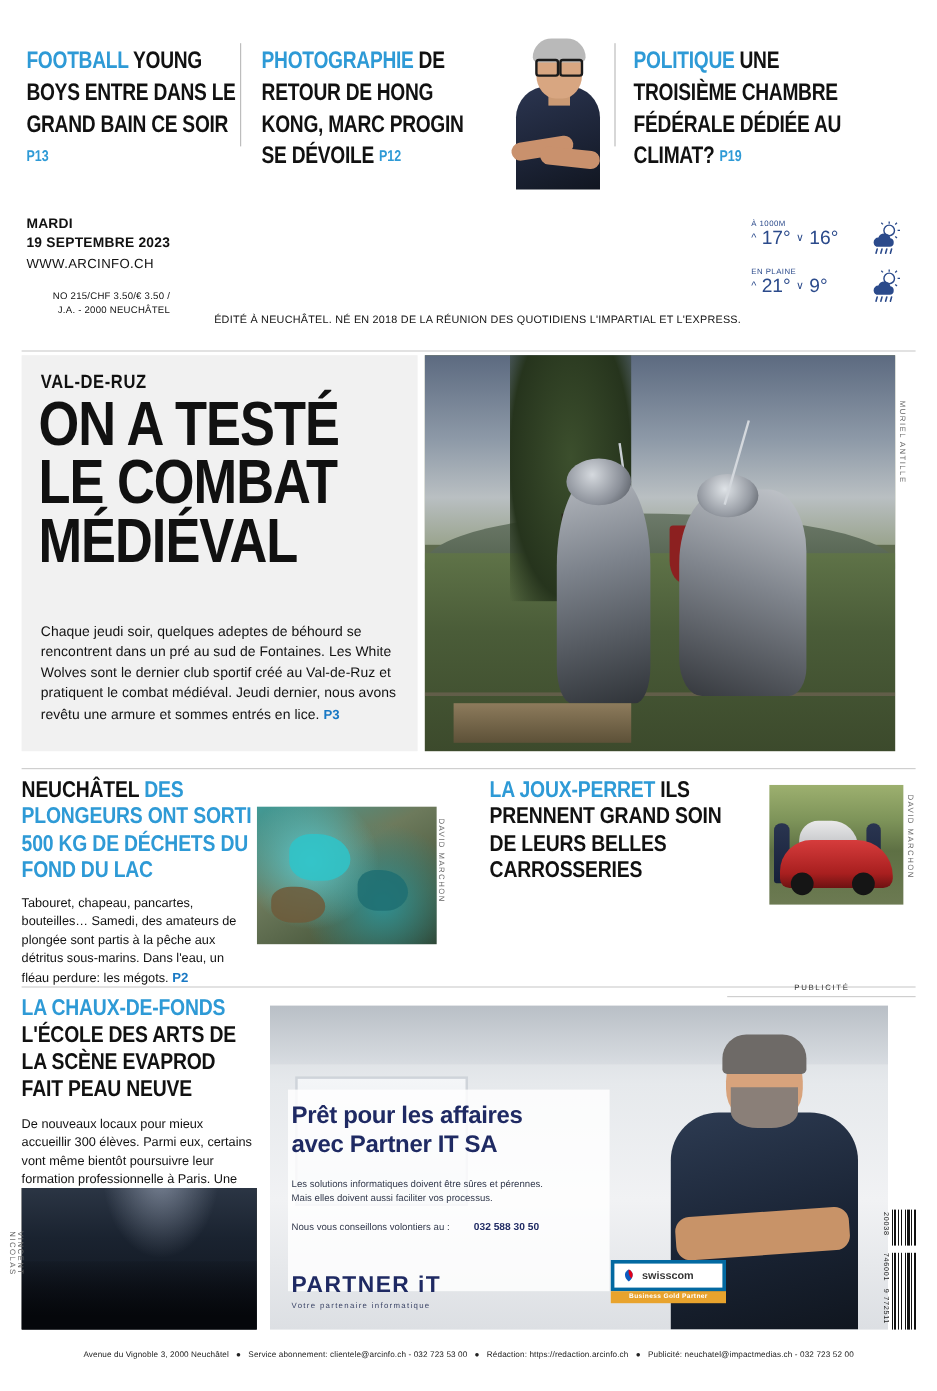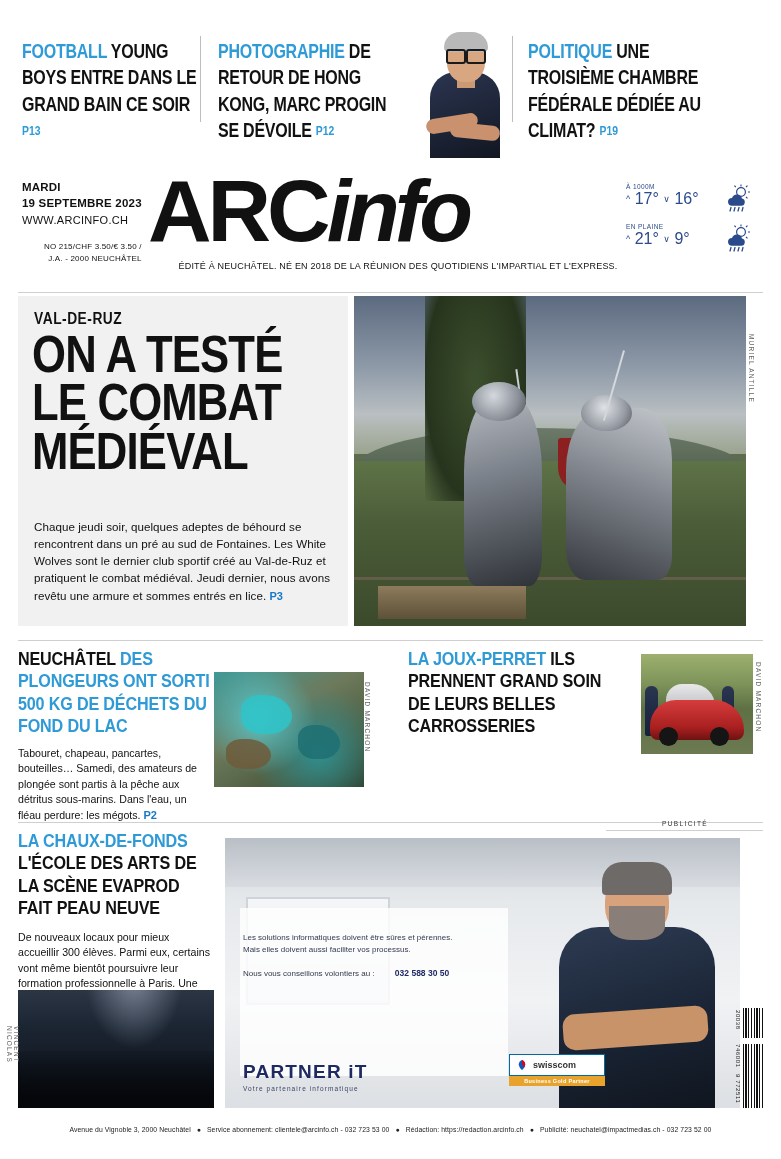--- a/index.html
+++ b/index.html
@@ -359,21 +359,21 @@
   }
   .ad-logo-main .it { color: #1f2a63; }
   .ad-logo-sub {
     font-family: "Liberation Sans", sans-serif; font-size: 6.5px;
     letter-spacing: 1.1px; margin-top: 2px; color: #3a4466;
   }
   .swisscom {
     position: absolute; left: 284px; bottom: 22px; width: 96px;
   }
   .sc-box {
-    background: #fff; border: 1px solid #0369a1; padding: 4px 6px;
+    background: #fff; border: 3px solid #0369a1; padding: 4px 6px;
     display: flex; align-items: center; gap: 5px;
   }
   .sc-mark { width: 12px; height: 12px; }
   .sc-name { font-family: "Liberation Sans", sans-serif; font-weight: 700; font-size: 9px; color: #333; }
   .sc-gold {
     background: #e8a32d; color: #fff; font-family: "Liberation Sans", sans-serif;
     font-size: 5.5px; font-weight: 700; text-align: center; padding: 2px 0; letter-spacing: .3px;
   }
   .ad-person {
     position: absolute; right: 2%; bottom: 0; width: 36%; height: 96%;
@@ -477,21 +477,20 @@
     <div class="dateblock">
       <div class="dl1">MARDI</div>
       <div class="dl2">19 SEPTEMBRE 2023</div>
       <div class="dl3">WWW.ARCINFO.CH</div>
       <div class="small-info">
         <div>NO 215/CHF 3.50/€ 3.50 /</div>
         <div>J.A. - 2000 NEUCHÂTEL</div>
       </div>
     </div>
 
-    <div class="logo"><span class="arc">ARC</span><span class="info">info</span></div>
 
     <div class="tagline">ÉDITÉ À NEUCHÂTEL. NÉ EN 2018 DE LA RÉUNION DES QUOTIDIENS L'IMPARTIAL ET L'EXPRESS.</div>
 
     <div class="weather">
       <div class="wrow">
         <div class="wlbl">À 1000M</div>
         <div class="wtemps">
           <span class="car">^</span>
           <span>17°</span>
           <span class="car">∨</span>
@@ -661,20 +660,24 @@
       <div class="apr-body"></div>
       <div class="apr-arm"></div>
       <div class="apr-head"></div>
       <div class="apr-beard"></div>
       <div class="apr-hair"></div>
     </div>
 
     <div class="ad-white"></div>
 
     <div class="ad-txt">
+      <div class="ad-h">
+        <div>Prêt pour les affaires</div>
+        <div>avec Partner IT SA</div>
+      </div>
       <div class="ad-sub">
         <div>Les solutions informatiques doivent être sûres et pérennes.</div>
         <div>Mais elles doivent aussi faciliter vos processus.</div>
       </div>
       <div class="ad-phone">
         <span>Nous vous conseillons volontiers au :</span>
         <b>032 588 30 50</b>
       </div>
     </div>
 

